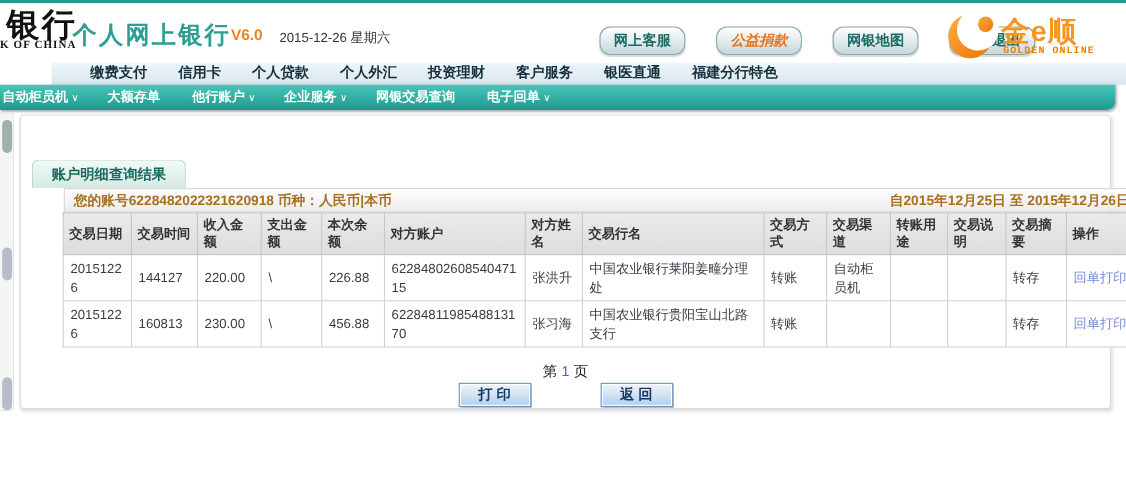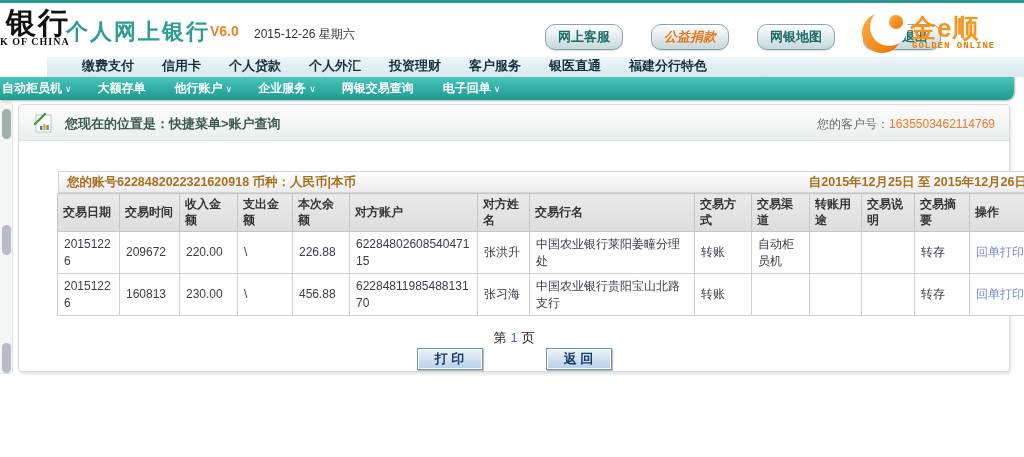--- a/index.html
+++ b/index.html
@@ -135,34 +135,22 @@
     <span class="itm"><span>电子回单</span><span class="arr">∨</span></span>
   </div>
 
   <div class="rail">
     <div class="handle h1"></div>
     <div class="handle h2"></div>
     <div class="handle h3"></div>
   </div>
 
   <div class="panel">
-    <div class="crumbbar">
-      <svg class="crumb-icon" viewBox="0 0 22 22">
-        <rect x="3" y="3" width="15" height="17" fill="#ffffff" stroke="#b9c4c0" stroke-width="1"></rect>
-        <rect x="7" y="14" width="2.4" height="4" fill="#4a7dc0"></rect>
-        <rect x="10.2" y="12" width="2.4" height="6" fill="#e8a33c"></rect>
-        <rect x="13.4" y="13" width="2.4" height="5" fill="#5aa05a"></rect>
-        <path d="M2 12 L12 2 M4 10 L11 3" stroke="#3f9a3f" stroke-width="2.4" fill="none" stroke-linecap="round"></path>
-      </svg>
-      <div class="crumb-text">您现在的位置是：快捷菜单&gt;账户查询</div>
-      <div class="cust">
-        <span>您的客户号：</span><b>1635503462114769</b>
-      </div>
-    </div>
-
+
+    <div class="tab">账户明细查询结果</div>
 
     <div class="acctbar">
       <span>您的账号6228482022321620918 币种：人民币|本币</span>
       <span>自2015年12月25日 至 2015年12月26日</span>
     </div>
 
     <table class="tbl">
       <colgroup>
         <col style="width:62px">
           <col style="width:60px">
@@ -193,21 +181,21 @@
           <th>交易渠道</th>
           <th>转账用途</th>
           <th>交易说明</th>
           <th>交易摘要</th>
           <th>操作</th>
         </tr>
       </thead>
       <tbody>
         <tr>
           <td>20151226</td>
-          <td>209672</td>
+          <td>144127</td>
           <td>220.00</td>
           <td>\</td>
           <td>226.88</td>
           <td>6228480260854047115</td>
           <td>张洪升</td>
           <td>中国农业银行莱阳姜疃分理处</td>
           <td>转账</td>
           <td>自动柜员机</td>
           <td></td>
           <td></td>

